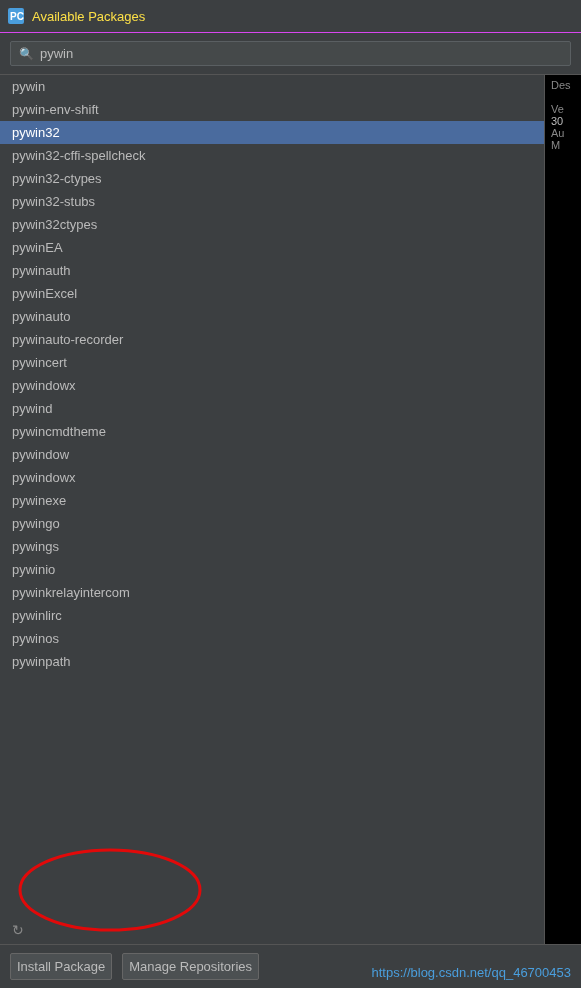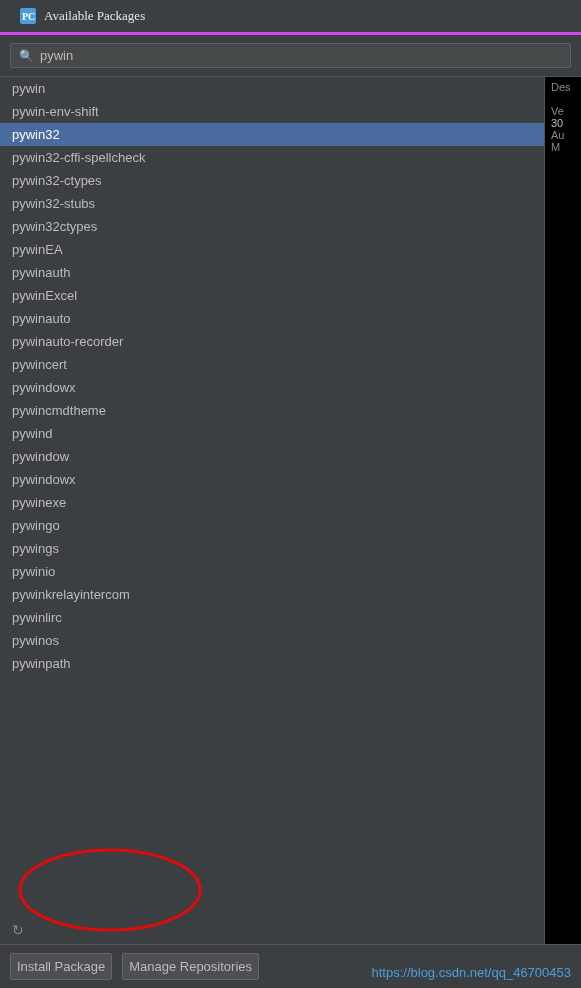--- a/index.html
+++ b/index.html
@@ -24,34 +24,33 @@
       height: 988px;
       background-color: #3c3f41;
       display: flex;
       flex-direction: column;
     }
 
     .title-bar {
       display: flex;
       align-items: center;
       background-color: #3c3f41;
-      padding: 8px 20px;
-      border-bottom: 3px solid #d946ef;
+      padding: 8px 8px;
+      border-bottom: 1px solid #d946ef;
       gap: 8px;
-      font-family: Liberation Serif, serif;
     }
 
     .title-icon {
       width: 16px;
       height: 16px;
       flex-shrink: 0;
     }
 
     .title-text {
-      color: #e5e5e5;
+      color: #fde047;
       font-size: 13px;
     }
 
     .search-bar {
       display: flex;
       align-items: center;
       margin: 8px 10px;
       background-color: #45494a;
       border: 1px solid #5a5f62;
       border-radius: 2px;
@@ -227,22 +226,22 @@
           <div class="list-item">pywin32-ctypes</div>
           <div class="list-item">pywin32-stubs</div>
           <div class="list-item">pywin32ctypes</div>
           <div class="list-item">pywinEA</div>
           <div class="list-item">pywinauth</div>
           <div class="list-item">pywinExcel</div>
           <div class="list-item">pywinauto</div>
           <div class="list-item">pywinauto-recorder</div>
           <div class="list-item">pywincert</div>
           <div class="list-item">pywindowx</div>
+          <div class="list-item">pywind</div>
           <div class="list-item">pywincmdtheme</div>
-          <div class="list-item">pywind</div>
           <div class="list-item">pywindow</div>
           <div class="list-item">pywindowx</div>
           <div class="list-item">pywinexe</div>
           <div class="list-item">pywingo</div>
           <div class="list-item">pywings</div>
           <div class="list-item">pywinio</div>
           <div class="list-item">pywinkrelayintercom</div>
           <div class="list-item">pywinlirc</div>
           <div class="list-item">pywinos</div>
           <div class="list-item">pywinpath</div>

